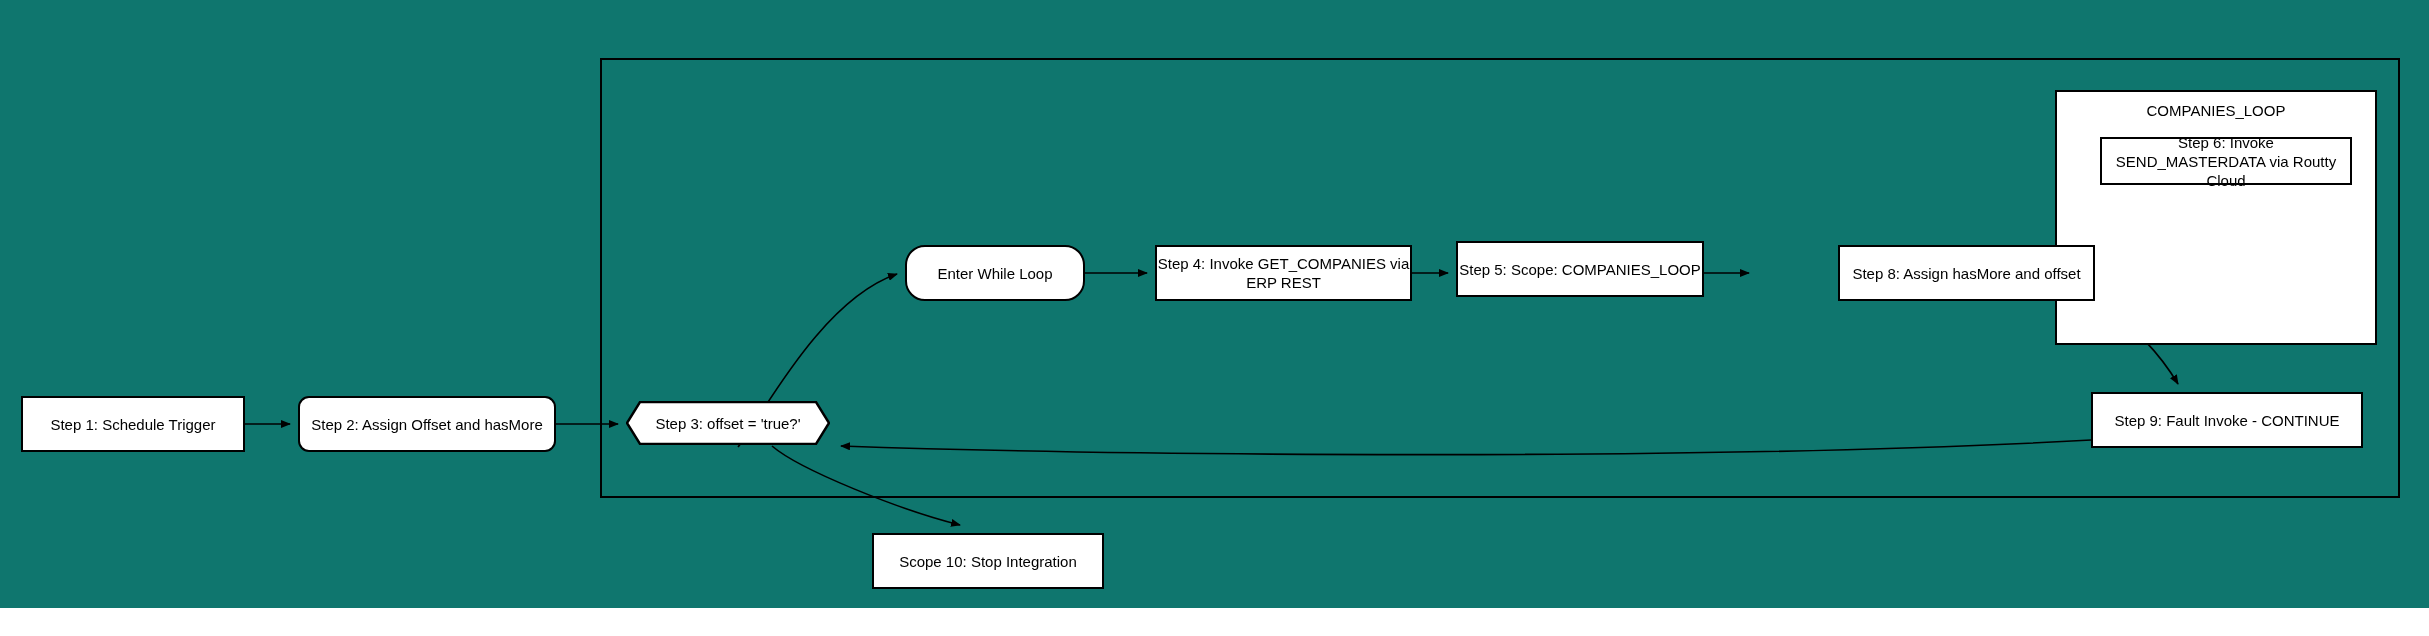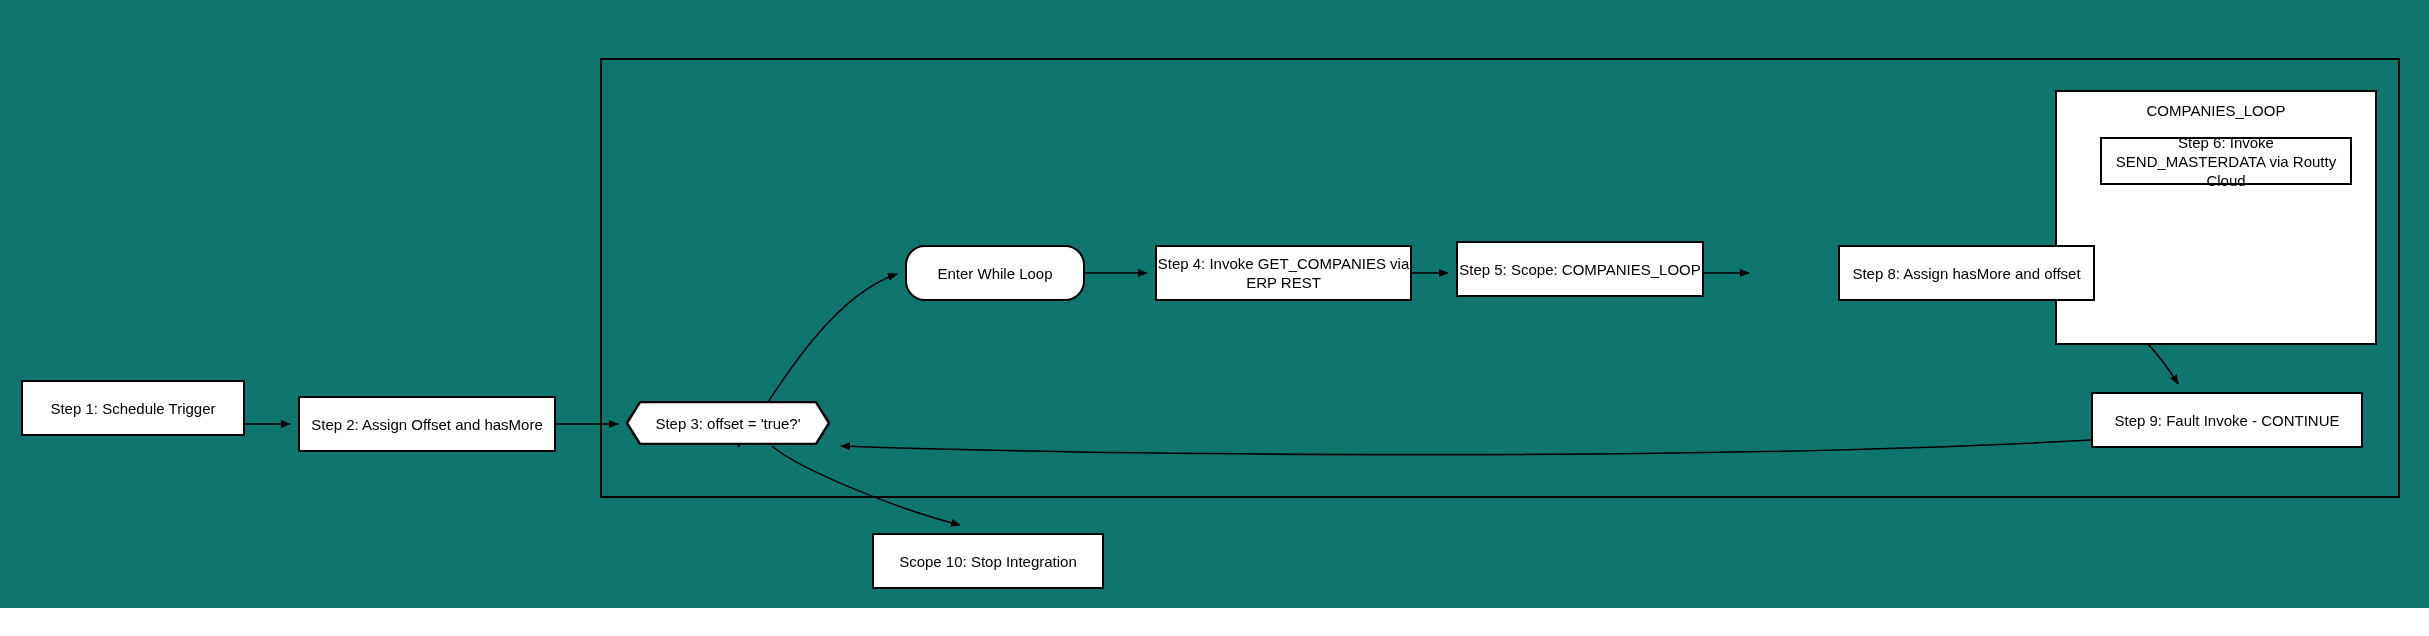--- a/index.html
+++ b/index.html
@@ -145,25 +145,25 @@
       <path d="M772,446 C800,470 900,510 960,525" stroke="#000000" stroke-width="1.6" fill="none" marker-end="url(#arrowhead)"></path>
     </g>
   </svg>
 
   <div class="container" style="left:600px; top:58px; width:1800px; height:440px;"></div>
 
   <div class="subgraph" style="left:2055px; top:90px; width:322px; height:255px;">
     <div class="subgraph-title">COMPANIES_LOOP</div>
   </div>
 
-  <div class="node" style="left:21px; top:380px; width:224px; height:56px;">
+  <div class="node" style="left:21px; top:396px; width:224px; height:56px;">
     <span class="label">Step 1: Schedule Trigger</span>
   </div>
 
-  <div class="node" style="left:298px; top:396px; width:258px; height:56px;">
+  <div class="node" style="left:298px; top:396px; width:258px; height:56px;border-radius:11px;">
     <span class="label">Step 2: Assign Offset and hasMore</span>
   </div>
 
   <div class="decision" style="left:626px; top:401px; width:204px; height:44px;">
     <svg class="hexfill" viewBox="0 0 204 44" preserveAspectRatio="none" xmlns="http://www.w3.org/2000/svg">
       <polygon points="14,1 190,1 203,22 190,43 14,43 1,22" fill="#ffffff" stroke="#000000" stroke-width="2.4" vector-effect="non-scaling-stroke"></polygon>
     </svg>
     <div class="hextext">Step 3: offset = 'true?'</div>
   </div>
 

